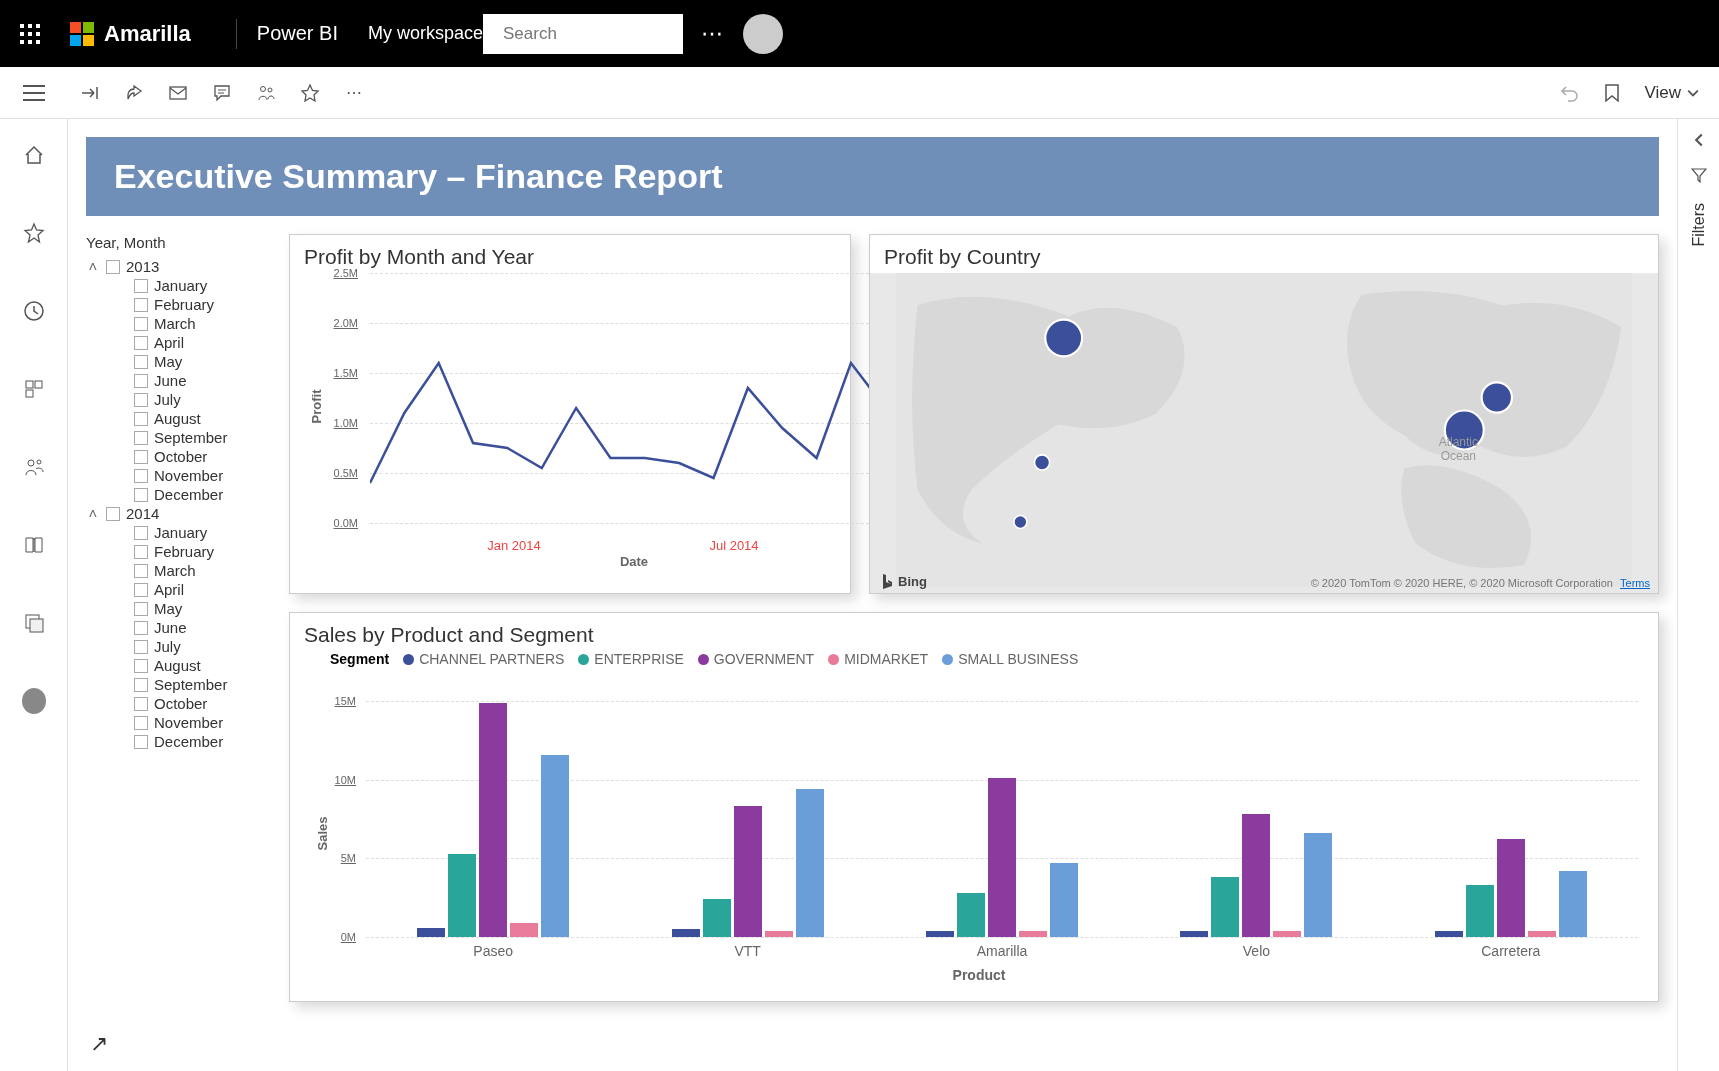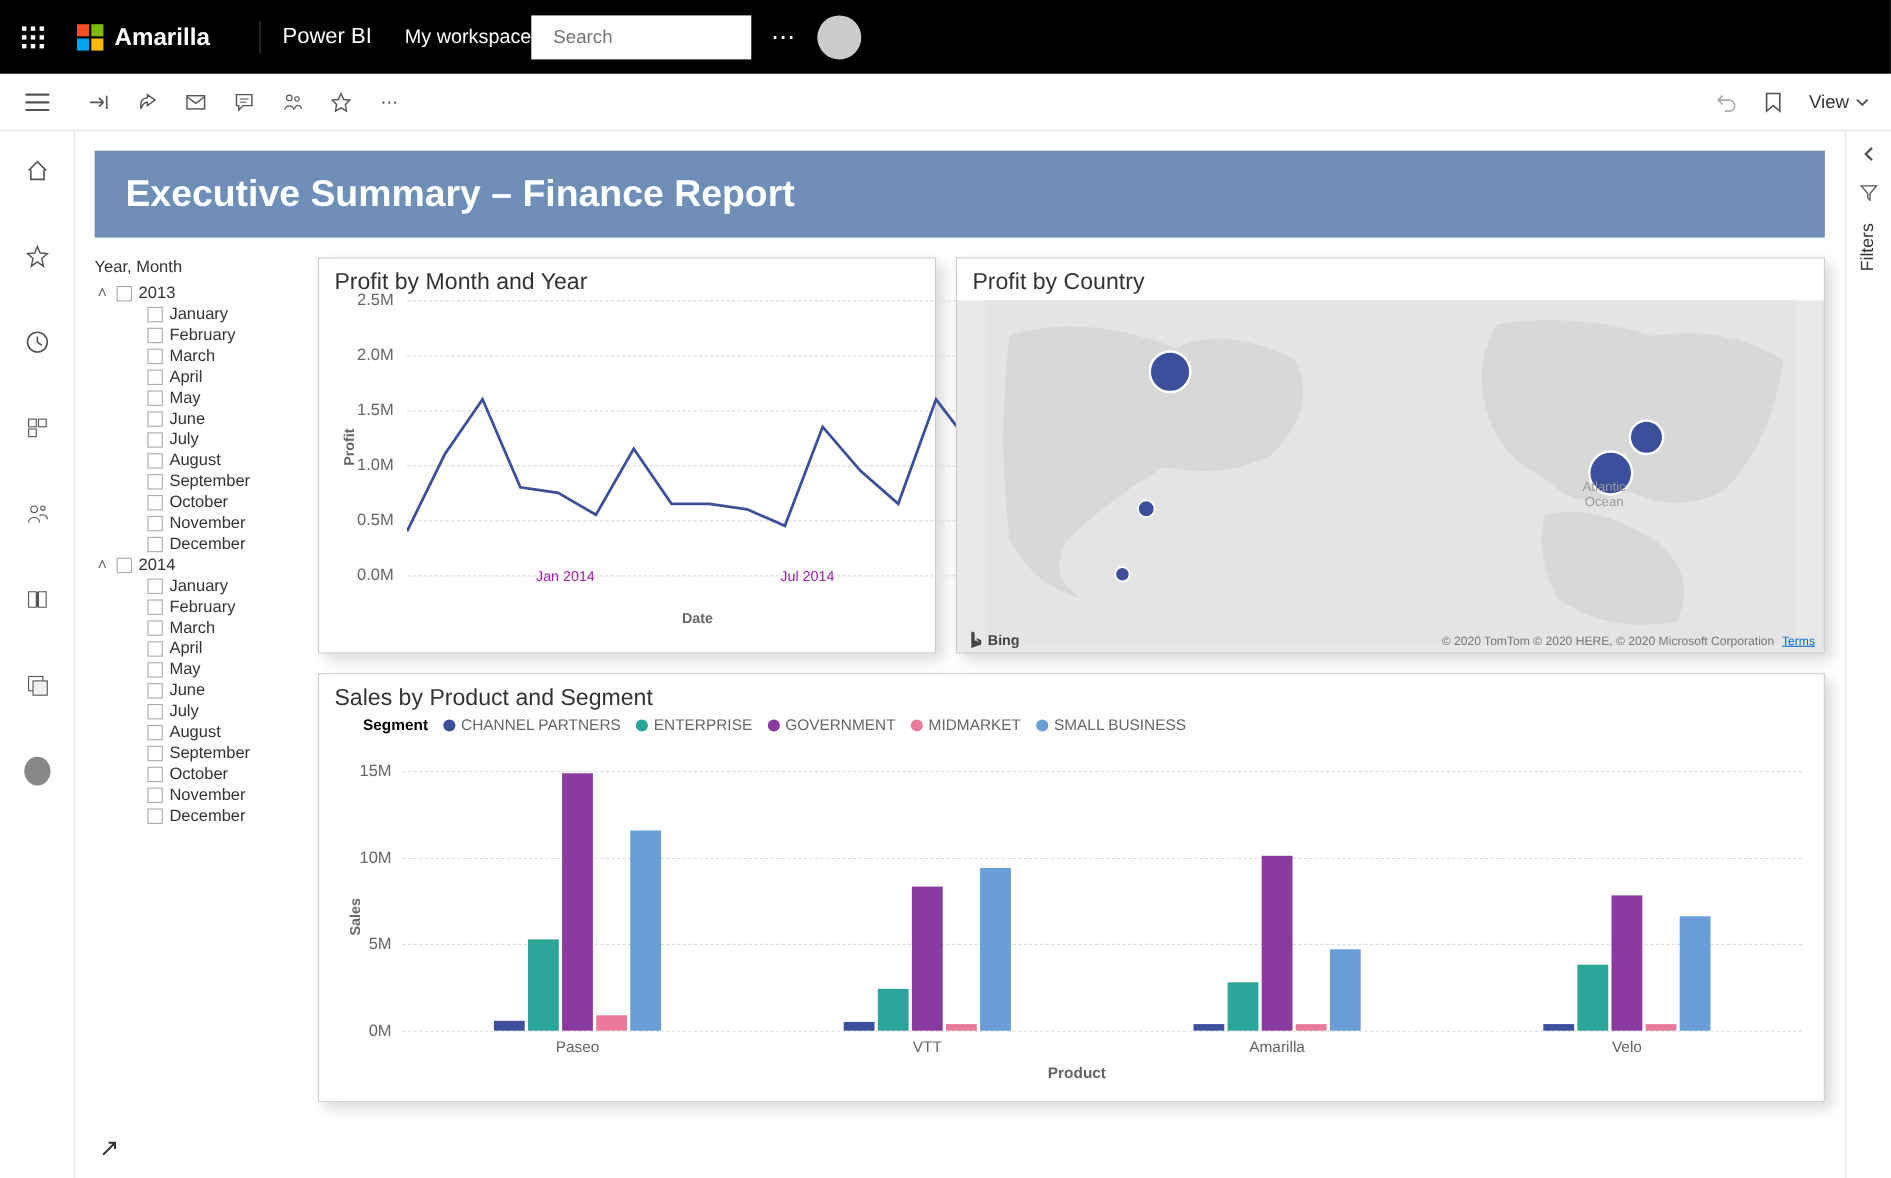--- a/index.html
+++ b/index.html
@@ -63,24 +63,24 @@
 .tile { background: #fff; border: 1px solid #ccc; box-shadow: 6px 6px 12px rgba(0,0,0,0.15); position: relative; }
 .tile-title { font-size: 21px; color: #333; padding: 10px 14px 4px 14px; }
 
 .tile-line { width: 562px; height: 360px; }
 .tile-map { flex: 1; height: 360px; background: #e8e8e8; }
 .tile-bar { width: 100%; height: 390px; }
 
 
 .line-chart { position: relative; width: 640px; height: 280px; margin-left: 24px; }
 .line-y-axis { position: absolute; left: 0; top: 0; bottom: 30px; width: 50px; }
-.y-tick { position: absolute; right: 6px; font-size: 15px; color: #666; transform: translateY(-50%); }
+.y-tick { position: absolute; right: 6px; font-size: 11px; color: #666; transform: translateY(-50%); text-decoration: underline; }
 .line-grid { position: absolute; left: 56px; right: 0; top: 0; bottom: 30px; }
 .gridline { position: absolute; left: 0; right: 0; border-top: 1px dashed #ddd; }
-.x-tick { position: absolute; bottom: 22px; font-size: 13px; color: #a21caf; transform: translateX(-50%); }
+.x-tick { position: absolute; bottom: 0; font-size: 13px; color: #ef4444; transform: translateX(-50%); }
 .axis-label-y { position: absolute; left: -14px; top: 45%; transform: rotate(-90deg); font-size: 13px; color: #666; font-weight: 600; }
 .axis-label-x { position: absolute; bottom: -16px; left: 50%; transform: translateX(-50%); font-size: 13px; color: #666; font-weight: 600; }
 
 
 .map-svg { width: 100%; height: calc(100% - 44px); }
 .map-footer { position: absolute; bottom: 4px; left: 10px; font-size: 13px; font-weight: 600; color: #444; display: flex; align-items: flex-end; gap: 4px; }
 .map-attrib { position: absolute; bottom: 4px; right: 8px; font-size: 11px; color: #777; }
 .map-label { position: absolute; font-size: 12px; color: #999; text-align: center; }
 
 
@@ -494,20 +494,28 @@
                   <div class="bar-label">Amarilla</div>
                 </div>
                 <div class="bar-group">
                   <div class="bar" style="height: 6.29333px; background: rgb(59, 79, 155);"></div>
                   <div class="bar" style="height: 59.7867px; background: rgb(42, 165, 154);"></div>
                   <div class="bar" style="height: 122.72px; background: rgb(139, 58, 158);"></div>
                   <div class="bar" style="height: 6.29333px; background: rgb(232, 123, 154);"></div>
                   <div class="bar" style="height: 103.84px; background: rgb(106, 158, 216);"></div>
                   <div class="bar-label">Velo</div>
                 </div>
+                <div class="bar-group">
+                  <div class="bar" style="height: 6.29333px; background: rgb(59, 79, 155);"></div>
+                  <div class="bar" style="height: 51.92px; background: rgb(42, 165, 154);"></div>
+                  <div class="bar" style="height: 97.5467px; background: rgb(139, 58, 158);"></div>
+                  <div class="bar" style="height: 6.29333px; background: rgb(232, 123, 154);"></div>
+                  <div class="bar" style="height: 66.08px; background: rgb(106, 158, 216);"></div>
+                  <div class="bar-label">Carretera</div>
+                </div>
               </div>
             <div class="bar-axis-x">Product</div>
           </div>
         </div>
       </div>
     </div>
 
     <div class="expand-icon">↗</div>
   </div>
 

